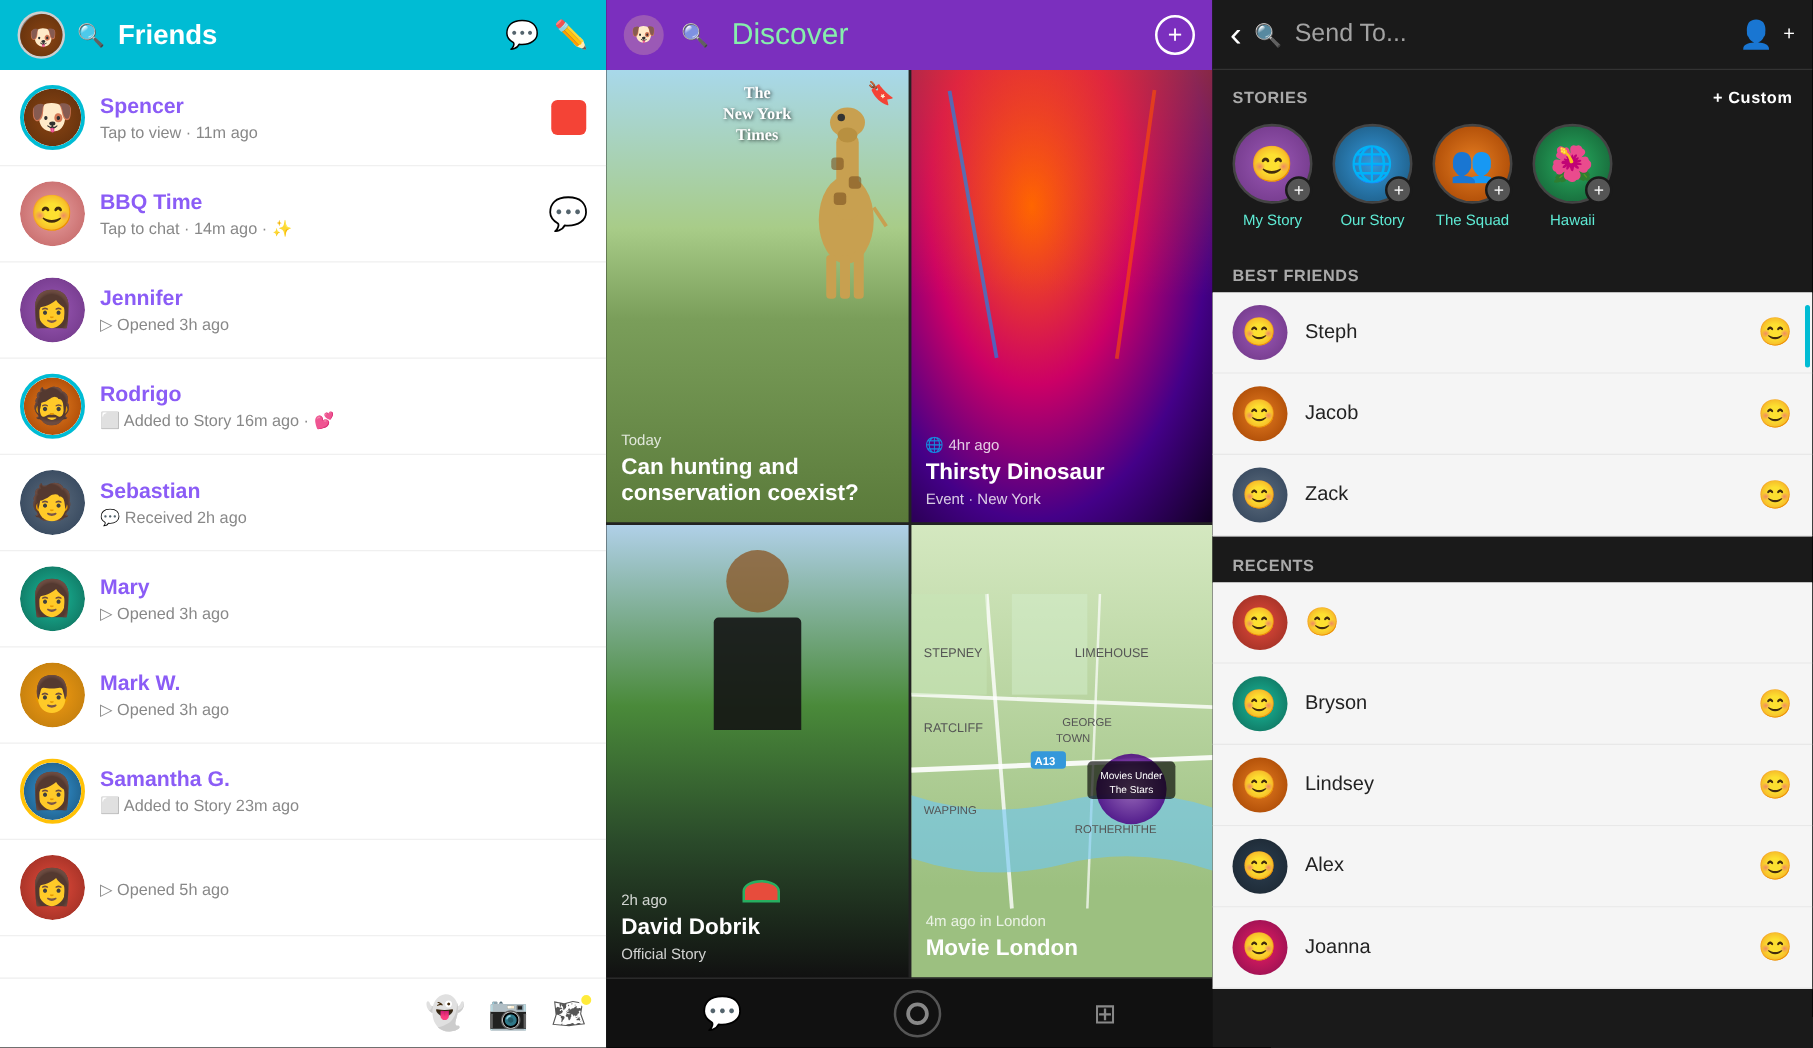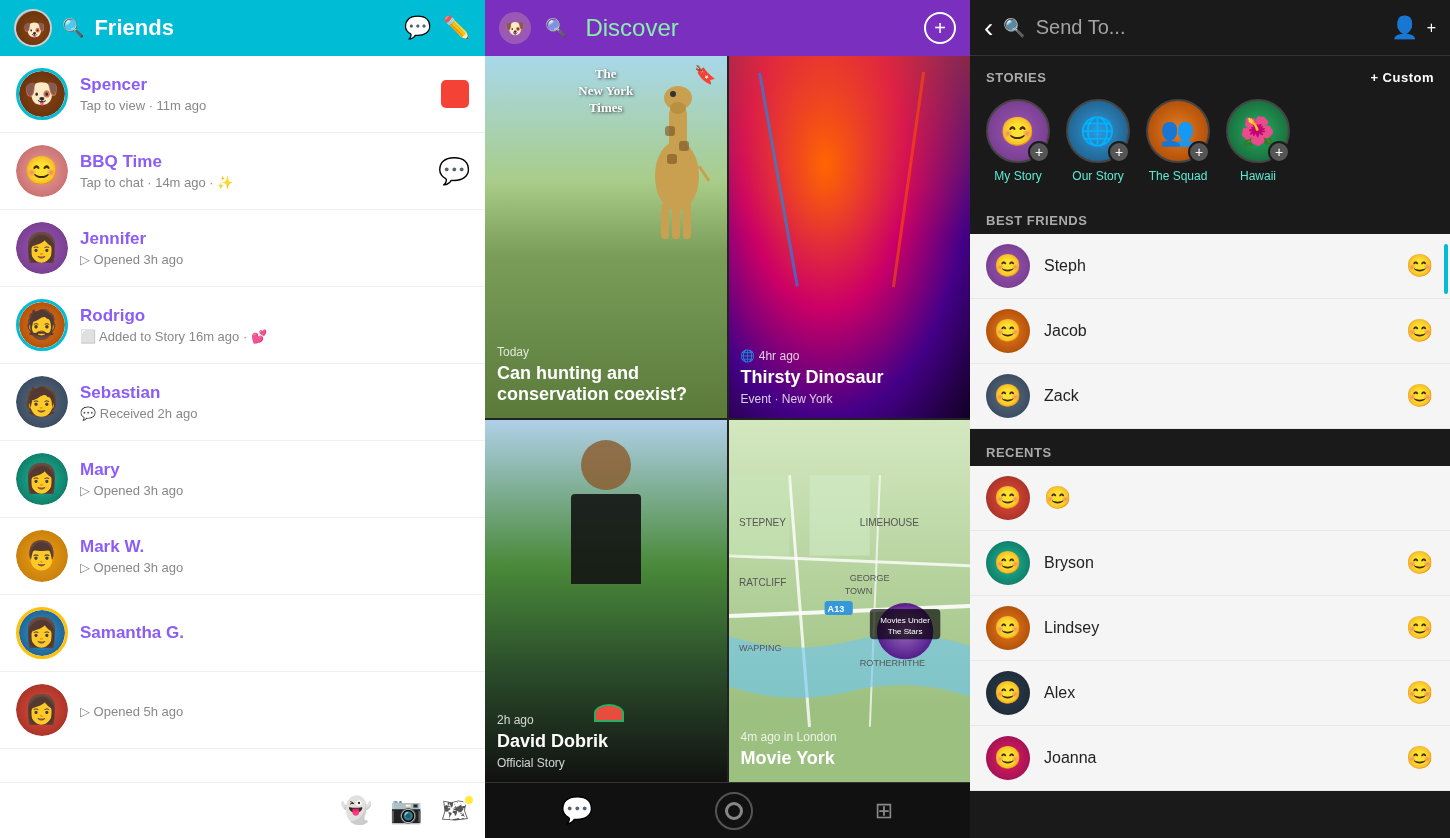--- a/index.html
+++ b/index.html
@@ -335,20 +335,21 @@
     </div>
 
     <div class="friend-item">
       <div class="friend-avatar has-ring-yellow">
         <div class="avatar-circle bm-samantha">
             <span class="face-emoji">👩</span>
           </div>
       </div>
       <div class="friend-info">
         <div class="friend-name">Samantha G.</div>
+        <div class="friend-status">⬜ Added to Story 23m ago</div>
       </div>
     </div>
 
     <div class="friend-item">
       <div class="friend-avatar">
         <div class="avatar-circle bm-nicole">
             <span class="face-emoji">👩</span>
           </div>
       </div>
       <div class="friend-info">
@@ -483,21 +484,21 @@
             </radialGradient>
           </defs>
 
           <rect x="140" y="133" width="70" height="30" rx="4" fill="rgba(0,0,0,0.65)"></rect>
           <text x="175" y="147" fill="#fff" font-size="8" font-family="sans-serif" text-anchor="middle">Movies Under</text>
           <text x="175" y="158" fill="#fff" font-size="8" font-family="sans-serif" text-anchor="middle">The Stars</text>
         </svg>
       </div>
       <div class="discover-card-overlay">
         <div class="discover-card-label">4m ago in London</div>
-        <div class="discover-card-title">Movie York</div>
+        <div class="discover-card-title">Movie London</div>
       </div>
     </div>
 
   </div>
 
   <div class="discover-bottom-bar">
     <span style="font-size:26px;color:#888;">💬</span>
     <div class="discover-bottom-circle">
       <span style="width:18px;height:18px;border-radius:50%;border:3px solid #888;display:block;"></span>
     </div>

